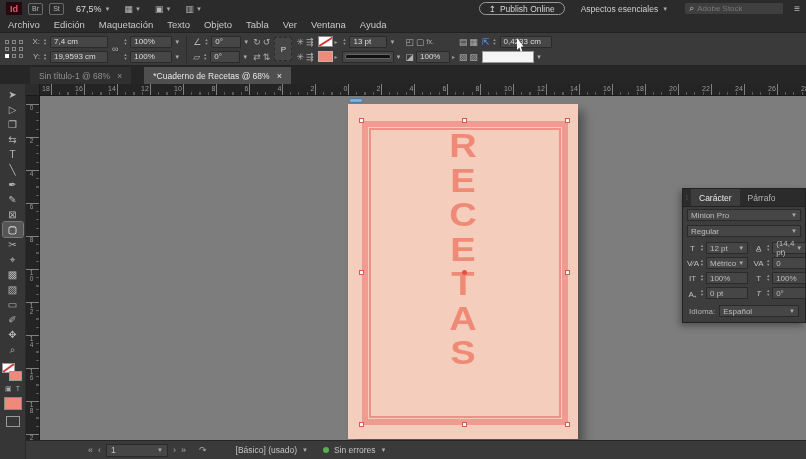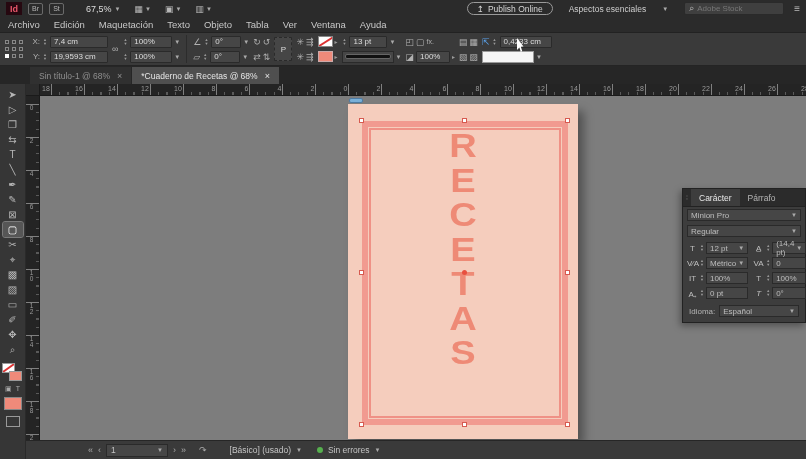--- a/index.html
+++ b/index.html
@@ -6,24 +6,24 @@
 body{background:#555}
 #app{position:relative;width:806px;height:459px;background:#7d7d7d;overflow:hidden;color:#ccc;font-size:9px}
 .dd{font-size:6px;color:#aaa;line-height:6px}
 .dd::before{content:"▼"}
 .stp{display:inline-flex;flex-direction:column;font-size:4px;line-height:4px;color:#999;margin:0 1px}
 .stp::before{content:"▲"}.stp::after{content:"▼"}
 
 .appbar{position:absolute;top:0;left:0;right:0;height:17px;background:#2b2b2b;display:flex;align-items:center;gap:6px;padding:0 6px;z-index:6}
 .logo{width:16px;height:13px;background:#260810;color:#e8566a;font-size:9px;font-weight:bold;display:flex;align-items:center;justify-content:center;border-radius:0}
 .appicon{width:15px;height:12px;border:1px solid #6a6a6a;border-radius:2px;font-size:7px;color:#b5b5b5;display:flex;align-items:center;justify-content:center}
-.zoombox{display:flex;align-items:center;gap:3px;font-size:9px;color:#ddd;margin-left:16px}
+.zoombox{display:flex;align-items:center;gap:3px;font-size:9px;color:#ddd;margin-left:6px}
 .viewgrp{display:flex;align-items:center;gap:2px;margin-left:8px;color:#b8b8b8;font-size:9px}
 .publish{margin-left:auto;display:flex;align-items:center;gap:4px;height:13px;padding:0 9px;border:1px solid #9a9a9a;border-radius:8px;background:none;color:#d5d5d5;font-size:8.5px}
-.workspace{display:flex;align-items:center;gap:16px;font-size:8.5px;color:#cfcfcf;margin-left:10px}
+.workspace{display:flex;align-items:center;gap:4px;font-size:8.5px;color:#cfcfcf;margin-left:10px}
 .search{display:flex;align-items:center;gap:3px;background:#3f3f3f;border:1px solid #2a2a2a;border-radius:2px;height:13px;width:100px;padding:0 4px;margin-left:10px}
 .search input{background:none;border:none;outline:none;color:#bbb;font-size:8px;width:75px}
 .search input::placeholder{color:#777}
 .hamb{color:#bbb;font-size:10px;margin-left:4px}
 
 .menubar{position:absolute;top:17px;left:0;right:0;height:16px;background:#2b2b2b;border-bottom:1px solid #222;display:flex;align-items:center;gap:14px;padding:0 8px;z-index:6}
 .menu-item{font-size:9.5px;color:#c8c8c8}
 
 .controlbar{position:absolute;top:33px;left:0;right:0;height:33px;background:#3a3a3a;border-bottom:1px solid #242424;display:flex;align-items:center;padding:0 4px;gap:4px;z-index:6}
 .cl{display:flex;flex-direction:column;gap:1px;justify-content:center}
@@ -37,21 +37,21 @@
 .refgrid i.on{background:#fff;border-color:#fff}
 .swN{width:15px;height:11px;background:#fff;border:1px solid #888;position:relative;overflow:hidden}
 .swN::after{content:"";position:absolute;left:-3px;right:-3px;top:4px;height:2px;background:#d33;transform:rotate(-32deg)}
 .swS{width:15px;height:11px;background:#ef8a7a;border:1px solid #caa}
 .swArr{font-size:6px;color:#999}
 .strokestyle{width:52px;height:12px;background:#464646;border:1px solid #2a2a2a;display:flex;align-items:center;padding:0 2px}
 .strokestyle i{display:block;width:100%;height:5px;background:#111;border:1px solid #666;border-radius:2px}
 .objstyle{width:52px;height:12px;background:#f5f5f5;border:1px solid #999}
 .blueic{color:#5aa0e8}
 
-.tabbar{position:absolute;top:66px;left:0;right:0;height:18px;background:#262626;display:flex;align-items:flex-end;padding-left:30px;gap:1px;z-index:5}
+.tabbar{position:absolute;top:66px;left:0;right:0;height:18px;background:#262626;display:flex;align-items:flex-end;padding-left:30px;gap:13px;z-index:5}
 .tab{height:17px;display:flex;align-items:center;gap:7px;padding:0 9px;font-size:8.5px;background:#303030;color:#8f8f8f}
 .tab.active{background:#4f4f4f;color:#e6e6e6}
 .tclose{font-size:9px;color:inherit}
 .collapse{position:absolute;left:6px;top:69px;color:#888;font-size:8px}
 
 .ruler-h{position:absolute;top:84px;left:40px;right:0;height:12px;background-color:#242424;border-bottom:1px solid #1a1a1a;z-index:4;
  background-image:repeating-linear-gradient(to right,#808080 0 1px,transparent 1px 33px),repeating-linear-gradient(to right,#5a5a5a 0 1px,transparent 1px 8.25px);
  background-size:100% 12px,100% 4px;background-position:11px 0,11px 8px;background-repeat:no-repeat,no-repeat;overflow:hidden}
 .rnum{position:absolute;top:1px;font-size:7px;color:#9a9a9a;transform:translateX(-115%)}
 .ruler-v{position:absolute;top:96px;left:26px;bottom:19px;width:14px;background-color:#242424;border-right:1px solid #1a1a1a;z-index:4;
@@ -489,21 +489,21 @@
   <div class="statusbar">
     <span class="navic">«</span>
     <span class="navic">‹</span>
     <div class="pagefld">
       <span class="val">1</span>
         <span class="dd"></span>
     </div>
     <span class="navic">›</span>
     <span class="navic">»</span>
     <span class="navic" style="margin-left:8px">↷</span>
-    <span style="margin-left:18px">[Básico] (usado)</span>
+    <span style="margin-left:24px">[Básico] (usado)</span>
     <span class="dd"></span>
     <span class="gdot" style="margin-left:10px"></span>
     <span>Sin errores</span>
     <span class="dd"></span>
   </div>
 
   <div class="cursor"></div>
 </div>
 
 </body></html>

